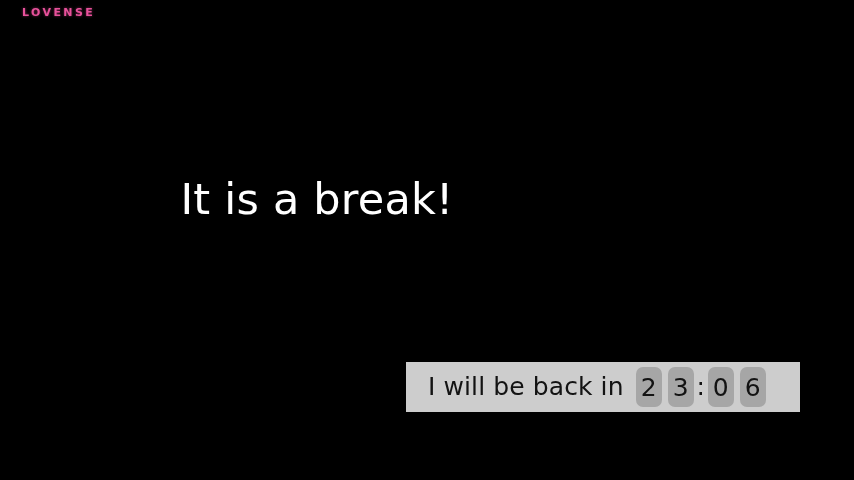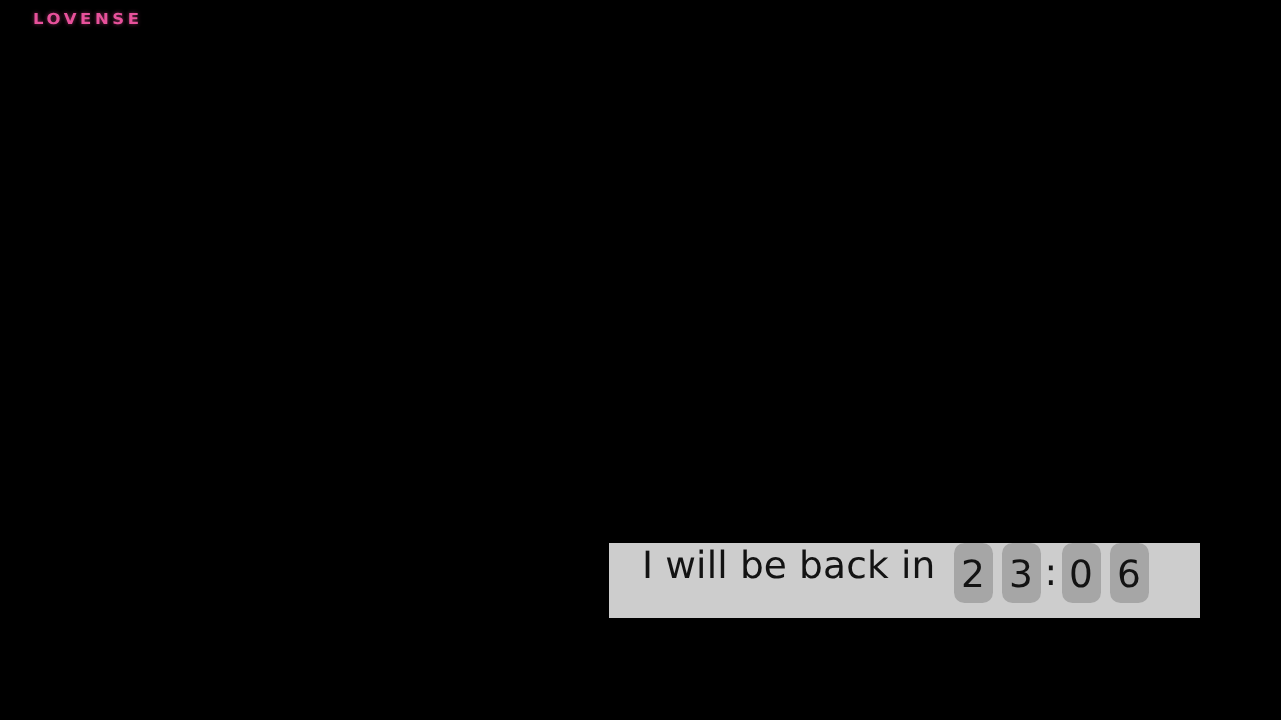--- a/index.html
+++ b/index.html
@@ -58,21 +58,21 @@
 
   
   #countdown-panel {
     position: absolute;
     left: 406px;
     top: 362px;
     width: 394px;
     height: 50px;
     background: #cdcdcd;
     display: flex;
-    align-items: flex-start;
+    align-items: center;
     padding-left: 22px;
     box-sizing: border-box;
   }
   #countdown-label {
     color: #131313;
     font-family: "DejaVu Sans", sans-serif;
     font-size: 25px;
     font-weight: 400;
     line-height: 30px;
     white-space: nowrap;
@@ -112,20 +112,21 @@
 </style>
 </head>
 <body>
 
 <div id="stage">
 
   <div id="brand-logo">
     <span class="logo-text">LOVENSE</span>
   </div>
 
+  <div id="break-message">It is a break!</div>
 
   <div id="countdown-panel">
     <span id="countdown-label">I will be back in</span>
 
     <div id="countdown-clock">
       <span class="digit-cell">2</span>
       <span class="digit-cell last-in-group">3</span>
       <span class="clock-separator">:</span>
       <span class="digit-cell">0</span>
       <span class="digit-cell last-in-group">6</span>

